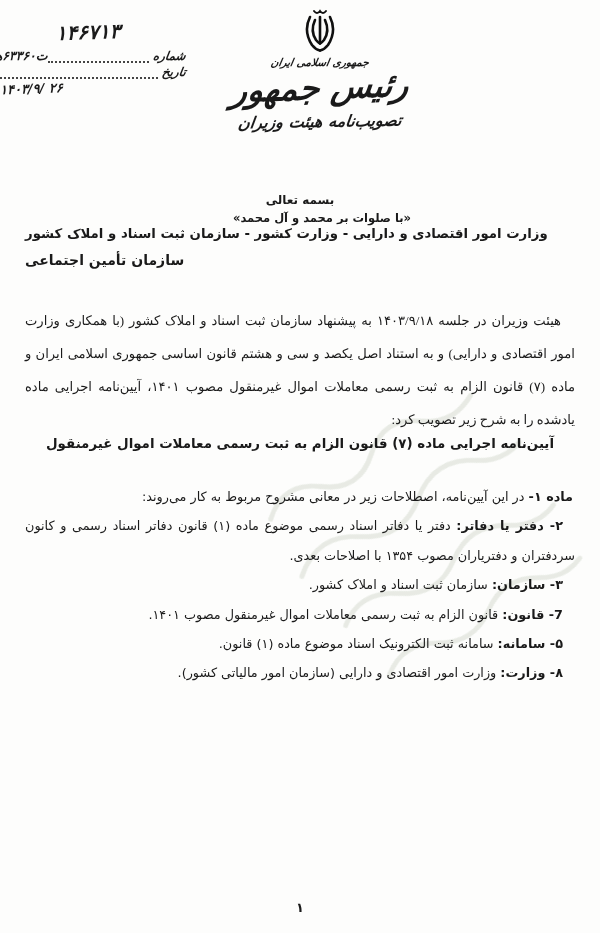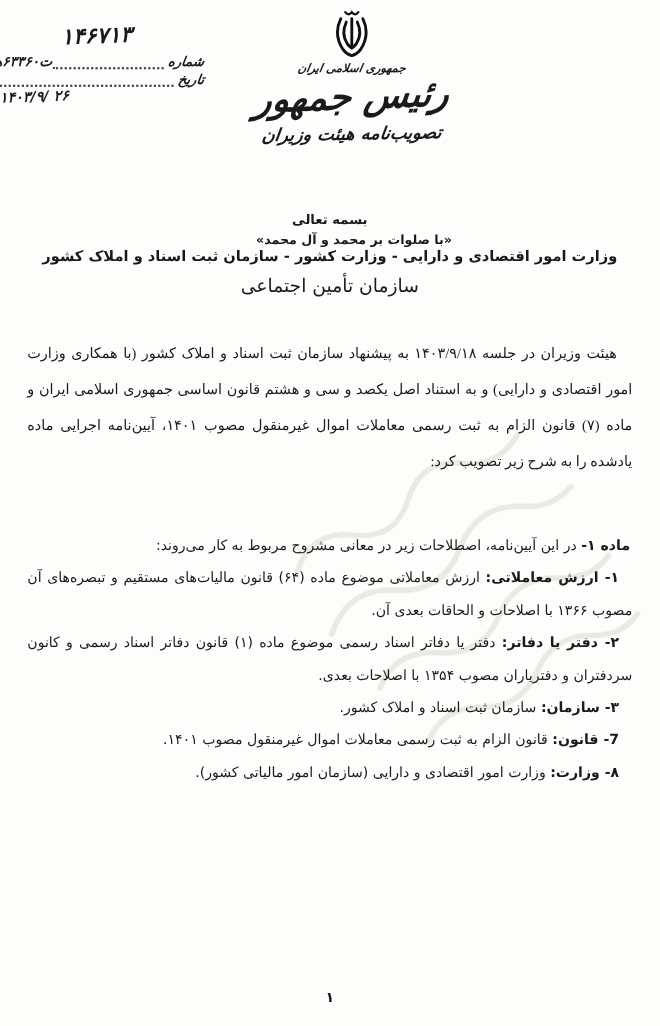--- a/index.html
+++ b/index.html
@@ -61,23 +61,23 @@
   .doc-type{
     font-size:16px;font-weight:bold;font-style:italic;
     transform:skewX(-8deg) rotate(-1deg);
     margin-top:6px;
   }
   
   .bismillah{position:absolute;top:150px;width:100%;text-align:center;margin-top:43px;}
   .bism-1{font-size:12px;font-weight:600;}
   .bism-2{font-size:11.5px;font-weight:600;margin-top:4px;padding-left:44px;}
   
-  .addressees{position:absolute;top:220px;right:25px;left:25px;text-align:center;}
+  .addressees{position:absolute;top:220px;right:25px;left:25px;text-align:left;}
   .addr-1{font-size:13.3px;font-weight:bold;line-height:27px;}
-  .addr-2{font-size:17px;font-weight:normal;line-height:27px;}
+  .addr-2{font-size:14px;font-weight:bold;line-height:27px;}
   
   .preamble{
     position:absolute;top:291px;right:25px;left:25px;
     font-size:13.1px;line-height:33px;
     text-align:justify;
     text-indent:14px;
     font-family:Liberation Serif, serif;
   }
   
   .reg-title{
@@ -156,25 +156,26 @@
     <div class="bism-2">«با صلوات بر محمد و آل محمد»</div>
   </div>
 
   <div class="addressees">
     <div class="addr-1">وزارت امور اقتصادی و دارایی - وزارت کشور - سازمان ثبت اسناد و املاک کشور</div>
     <div class="addr-2">سازمان تأمین اجتماعی</div>
   </div>
 
   <p class="preamble">هیئت وزیران در جلسه ۱۴۰۳/۹/۱۸ به پیشنهاد سازمان ثبت اسناد و املاک کشور (با همکاری وزارت امور اقتصادی و دارایی) و به استناد اصل یکصد و سی و هشتم قانون اساسی جمهوری اسلامی ایران و ماده (۷) قانون الزام به ثبت رسمی معاملات اموال غیرمنقول مصوب ۱۴۰۱، آیین‌نامه اجرایی ماده یادشده را به شرح زیر تصویب کرد:</p>
 
+  <div class="reg-title">آیین‌نامه اجرایی ماده (۷) قانون الزام به ثبت رسمی معاملات اموال غیرمنقول</div>
 
   <div class="body-text">
     <p class="article-lead"><span class="lead">ماده ۱-</span><span> در این آیین‌نامه، اصطلاحات زیر در معانی مشروح مربوط به کار می‌روند:</span></p>
-    <p class="def-item"><span class="lead">۱- ارزش معاملاتی:</span><span> ارزش معاملاتی موضوع ماده (۶۴) قانون مالیات‌های مستقیم و تبصره‌های آن مصوب ۱۳۶۶ با اصلاحات و الحاقات بعدی آن.</span></p>
     <p class="def-item"><span class="lead">۲- دفتر یا دفاتر:</span><span> دفتر یا دفاتر اسناد رسمی موضوع ماده (۱) قانون دفاتر اسناد رسمی و کانون سردفتران و دفتریاران مصوب ۱۳۵۴ با اصلاحات بعدی.</span></p>
     <p class="def-item"><span class="lead">۳- سازمان:</span><span> سازمان ثبت اسناد و املاک کشور.</span></p>
     <p class="def-item"><span class="lead">7- قانون:</span><span> قانون الزام به ثبت رسمی معاملات اموال غیرمنقول مصوب ۱۴۰۱.</span></p>
+    <p class="def-item"><span class="lead">۵- سامانه:</span><span> سامانه ثبت الکترونیک اسناد موضوع ماده (۱) قانون.</span></p>
     <p class="def-item"><span class="lead">۸- وزارت:</span><span> وزارت امور اقتصادی و دارایی (سازمان امور مالیاتی کشور).</span></p>
   </div>
 
   <div class="page-number">۱</div>
 
 </div>
 
 </body></html>

